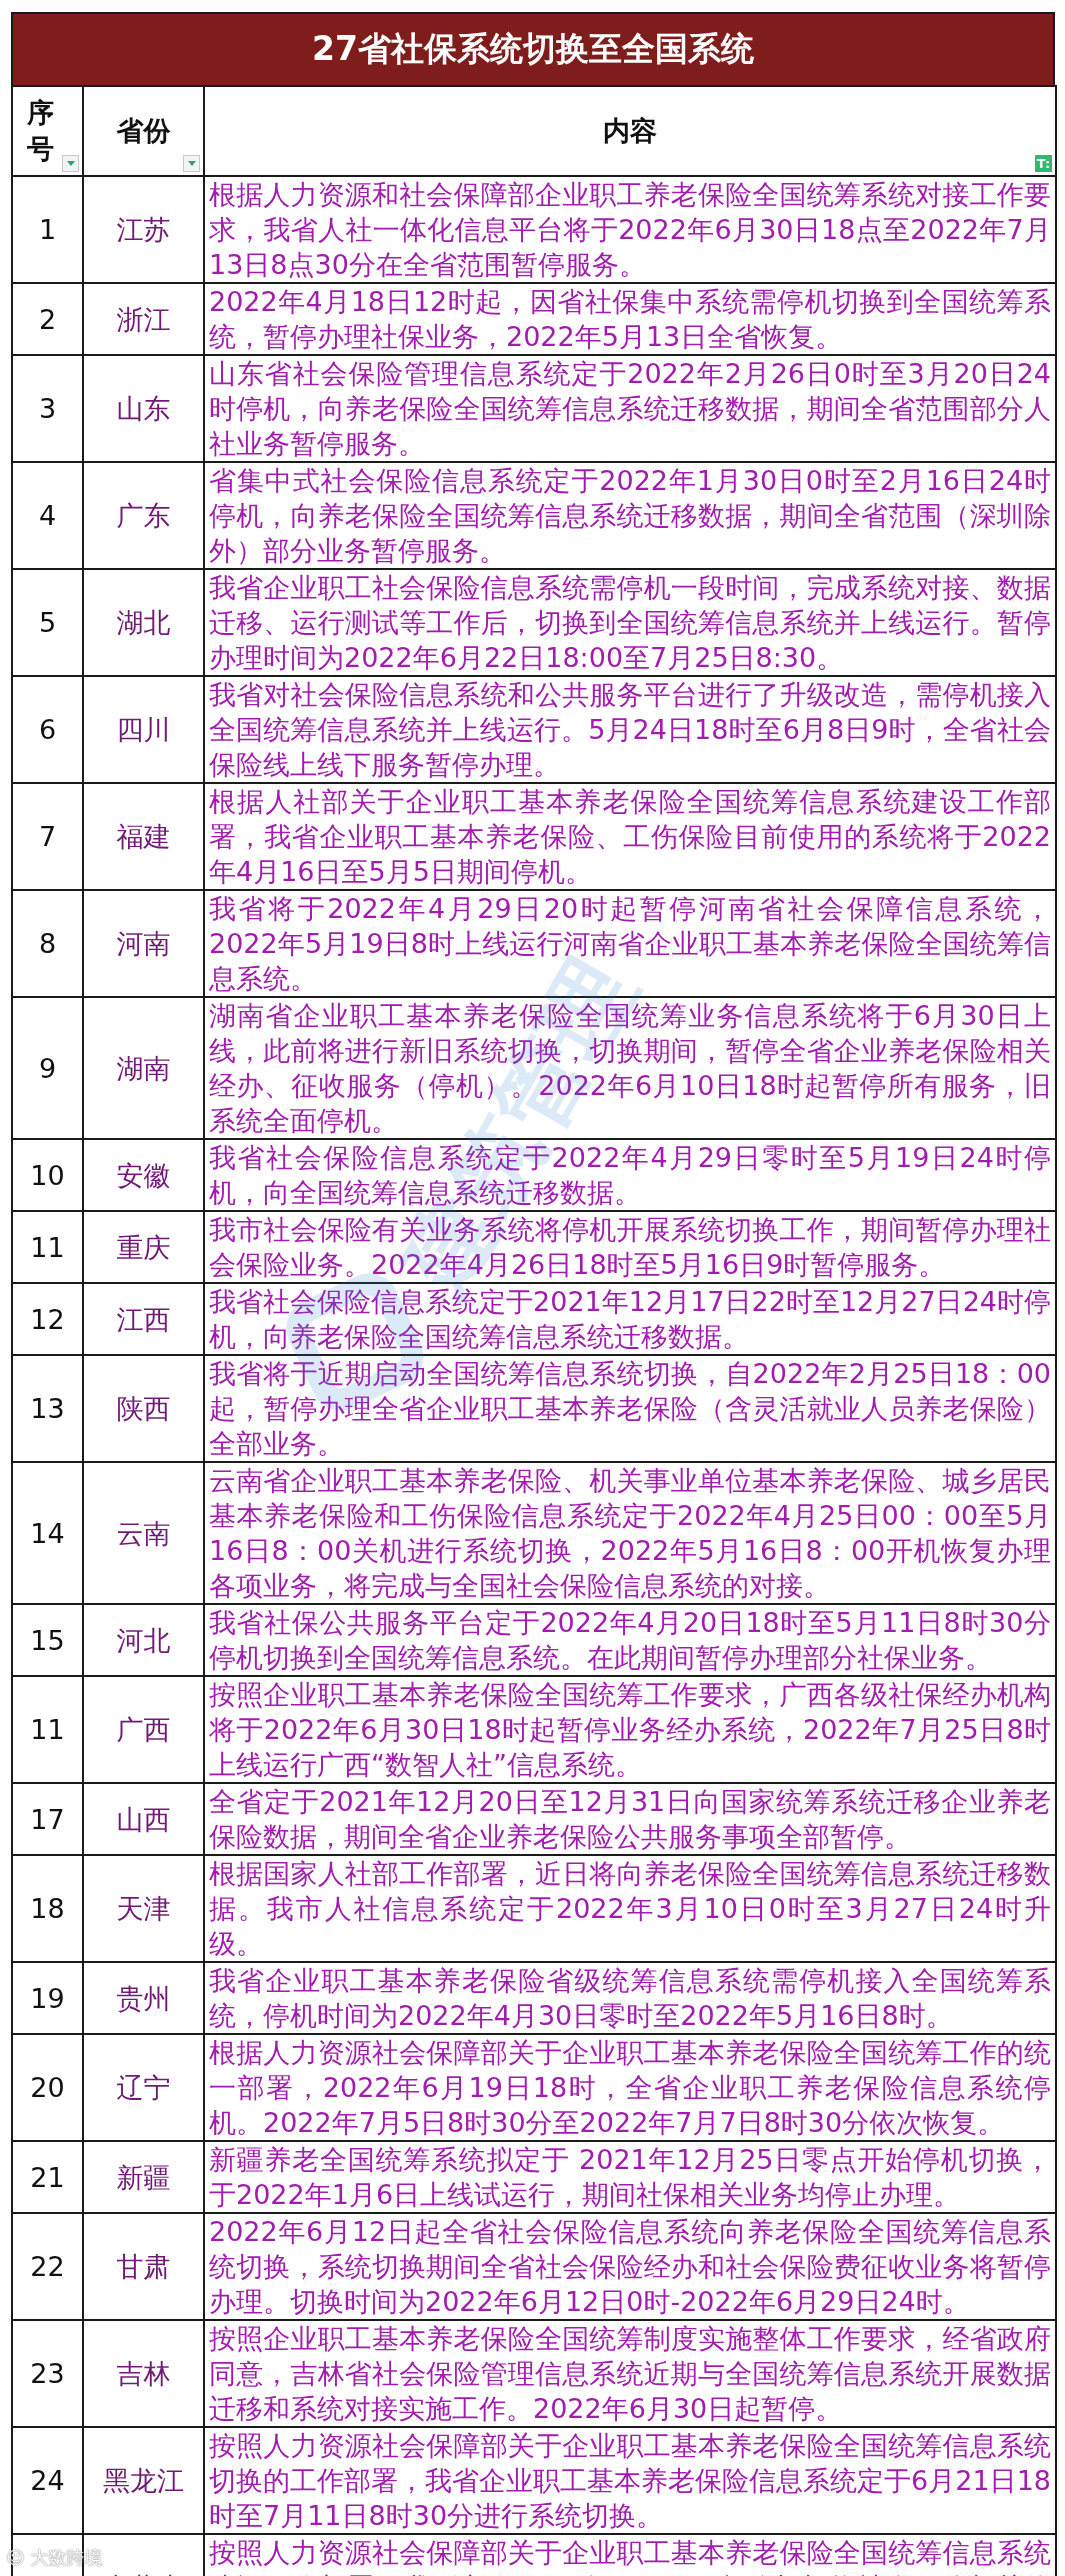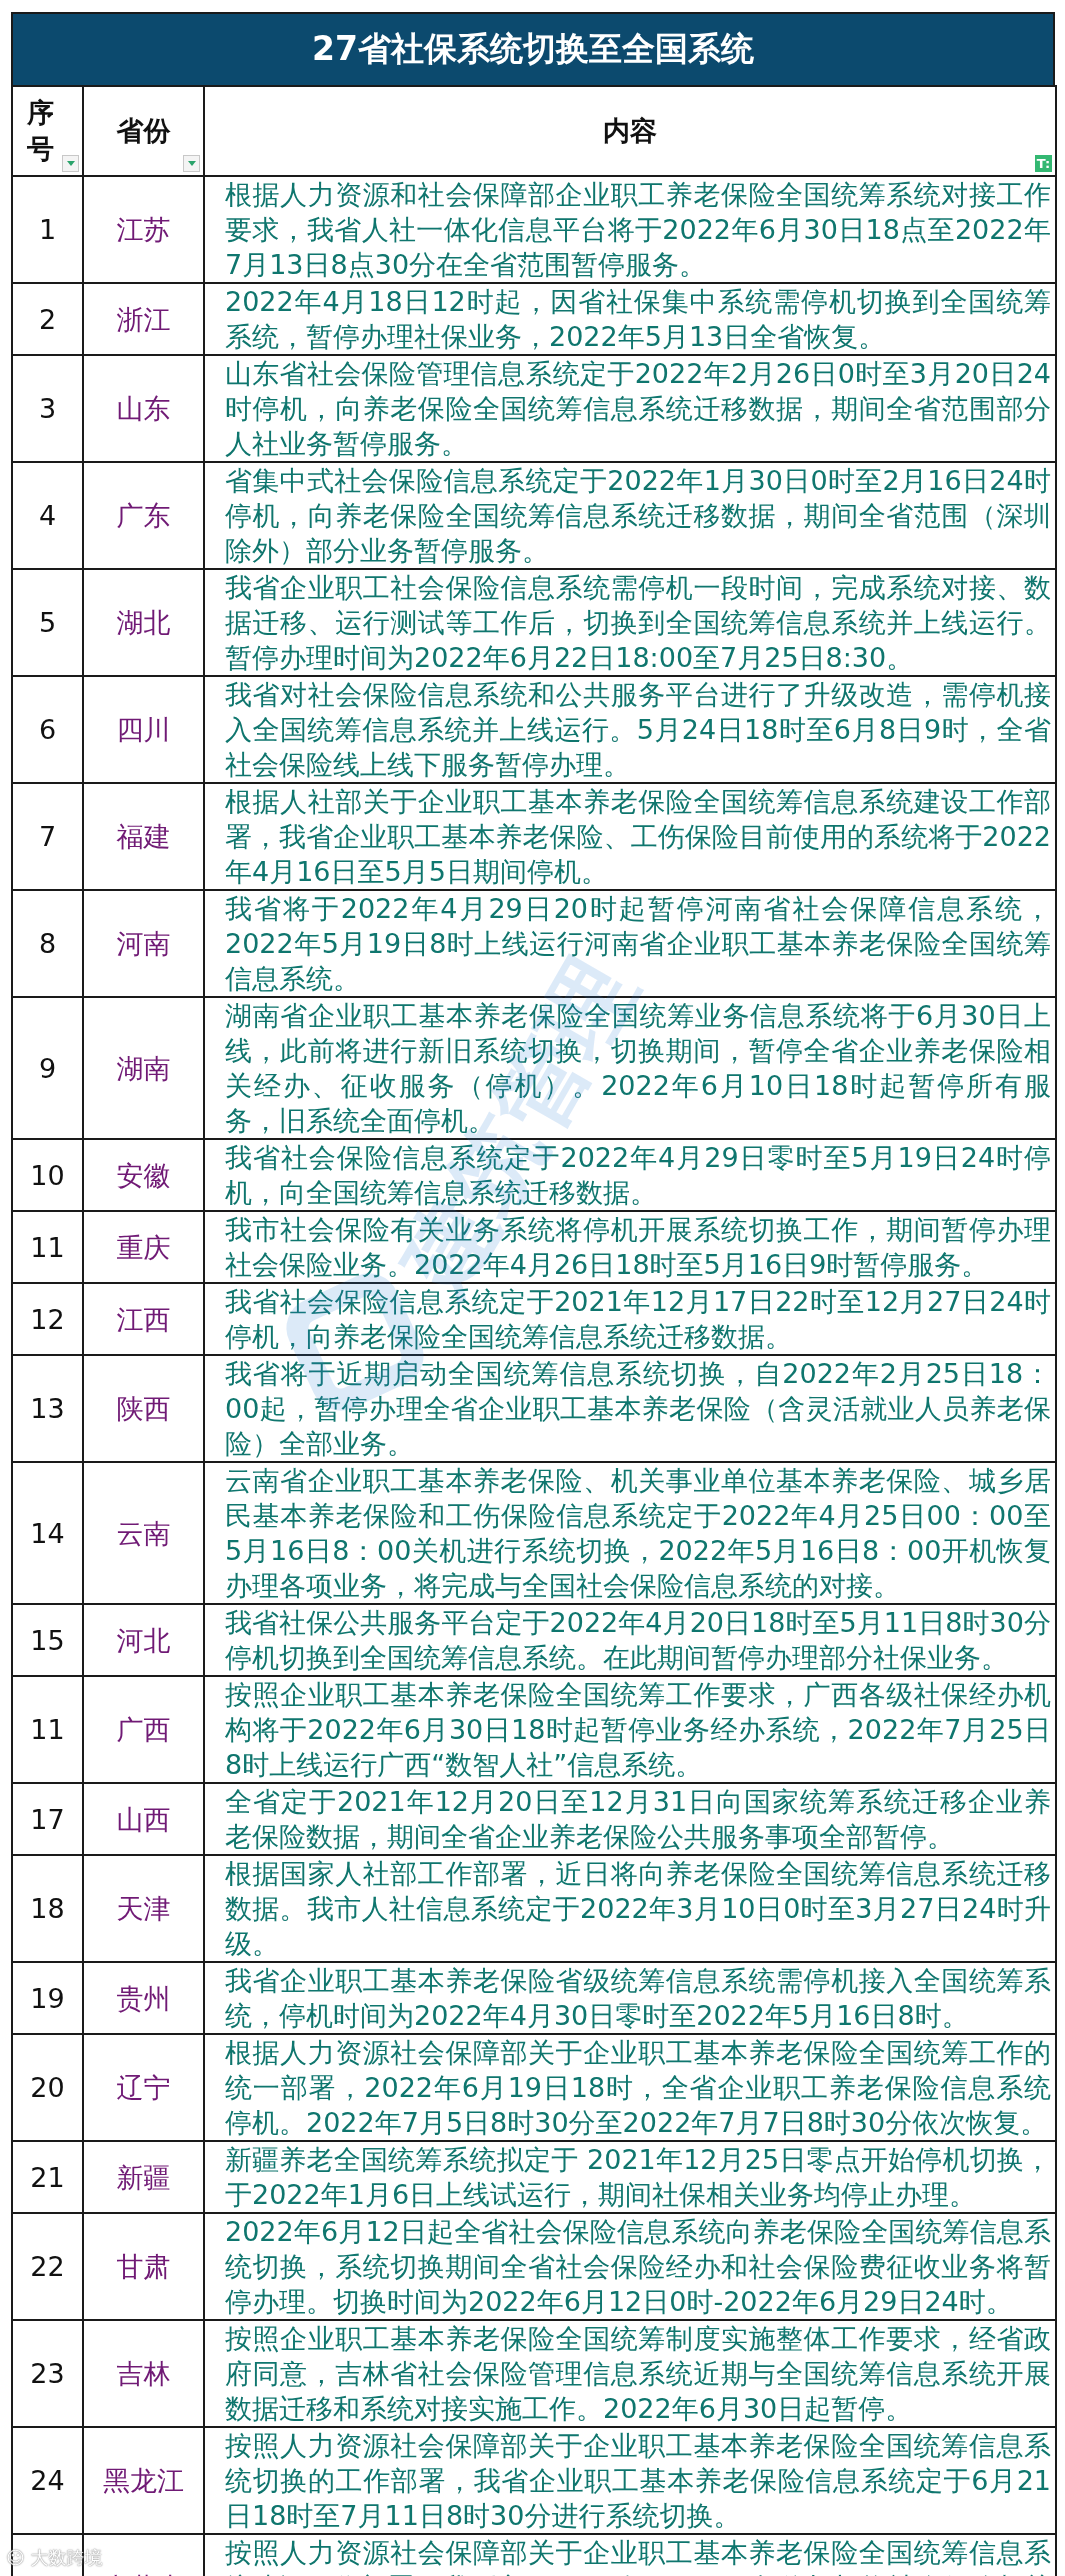--- a/index.html
+++ b/index.html
@@ -1,36 +1,36 @@
 <!DOCTYPE html>
 <html><head>
 <meta charset="utf-8">
 <style>
   html, body { margin: 0; padding: 0; background: #ffffff; }
   body { width: 1066px; height: 2576px; position: relative; overflow: hidden;
          font-family: "DejaVu Sans", "Liberation Sans", sans-serif; color: #222; }
   .sheet { position: absolute; left: 11px; top: 12px; width: 1044px; }
-  .title-bar { height: 71px; background: #0c4a6e; border: 2px solid #1a1a1a; border-bottom: none;
+  .title-bar { height: 71px; background: #7f1d1d; border: 2px solid #1a1a1a; border-bottom: none;
                display: flex; align-items: center; justify-content: center; }
   .title-bar span { color: #ffffff; font-size: 33px; font-weight: bold; letter-spacing: 0px; }
   table { border-collapse: collapse; width: 1044px; table-layout: fixed; }
   col.c-no { width: 71px; } col.c-prov { width: 121px; } col.c-content { width: 852px; }
   th, td { border: 2px solid #1a1a1a; }
   th { height: 36px; font-size: 27px; font-weight: bold; color: #111; position: relative; padding: 8px; background: #fff; }
   th .lbl { display: inline-block; }
   .filter-btn { position: absolute; right: 3px; bottom: 3px; width: 15px; height: 15px;
                 border: 1px solid #c8c8c8; background: #f4f4f4; display: flex; align-items: center; justify-content: center; }
   .filter-btn .arrow { width: 0; height: 0; border-left: 4px solid transparent; border-right: 4px solid transparent;
                        border-top: 5px solid #2aa36b; }
   .filter-active { position: absolute; right: 3px; bottom: 3px; width: 17px; height: 17px; background: #33b872;
                    color: #fff; font-size: 13px; font-weight: bold; display: flex; align-items: center; justify-content: center; }
   td { font-size: 27px; line-height: 35px; padding: 0; vertical-align: middle; }
   td.no, td.prov { text-align: center; color: #111; }
   td.prov { color: #701a75; }
-  td.content { padding: 0 4px 0 20px; text-align: justify; color: #0f766e; }
+  td.content { padding: 0 4px 0 4px; text-align: justify; color: #a21caf; }
   .wm-center { position: absolute; left: 296px; top: 1135px; width: 415px; height: 355px; pointer-events: none;
                opacity: 0.16; }
   .wm-center .logo { position: absolute; left: 0; top: 148px; width: 118px; height: 118px; border: 22px solid #2f7fd6;
                      border-radius: 30px; transform: rotate(-25deg); box-sizing: border-box; }
   .wm-center .txt { position: absolute; left: 79px; top: 118px; font-size: 91px; font-weight: bold; color: #2f7fd6;
                     transform: rotate(-60deg); transform-origin: left top; white-space: nowrap; }
   .wm-bottom { position: absolute; left: 6px; top: 2546px; font-size: 18px; color: #ffffff;
                text-shadow: 0 0 2px #888, 0 0 1px #666; opacity: 0.85; white-space: nowrap; }
 </style>
 </head>

